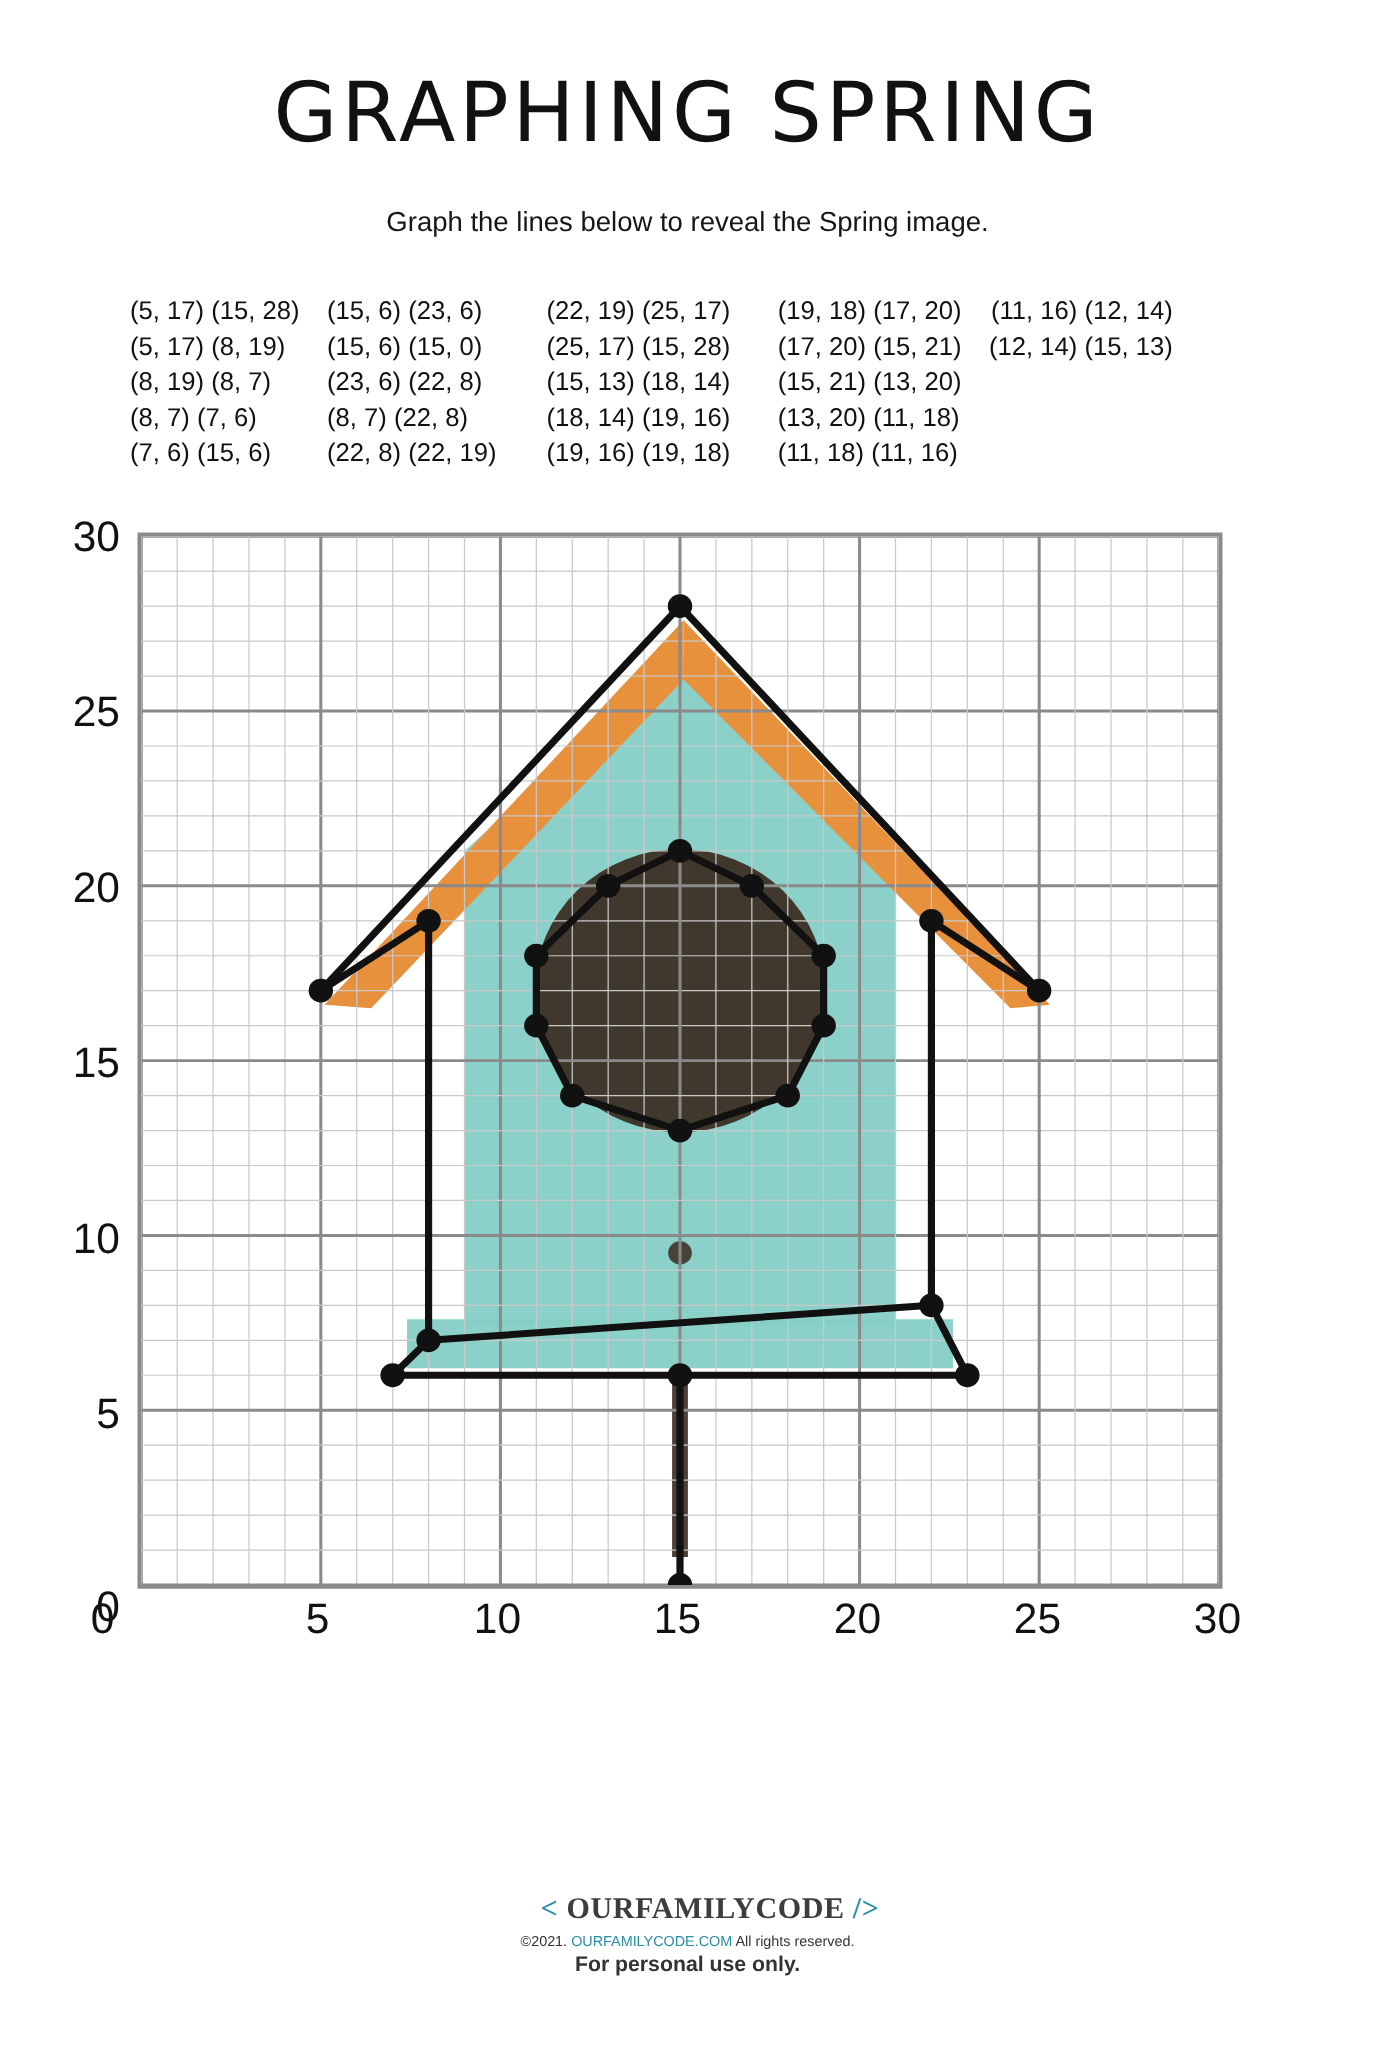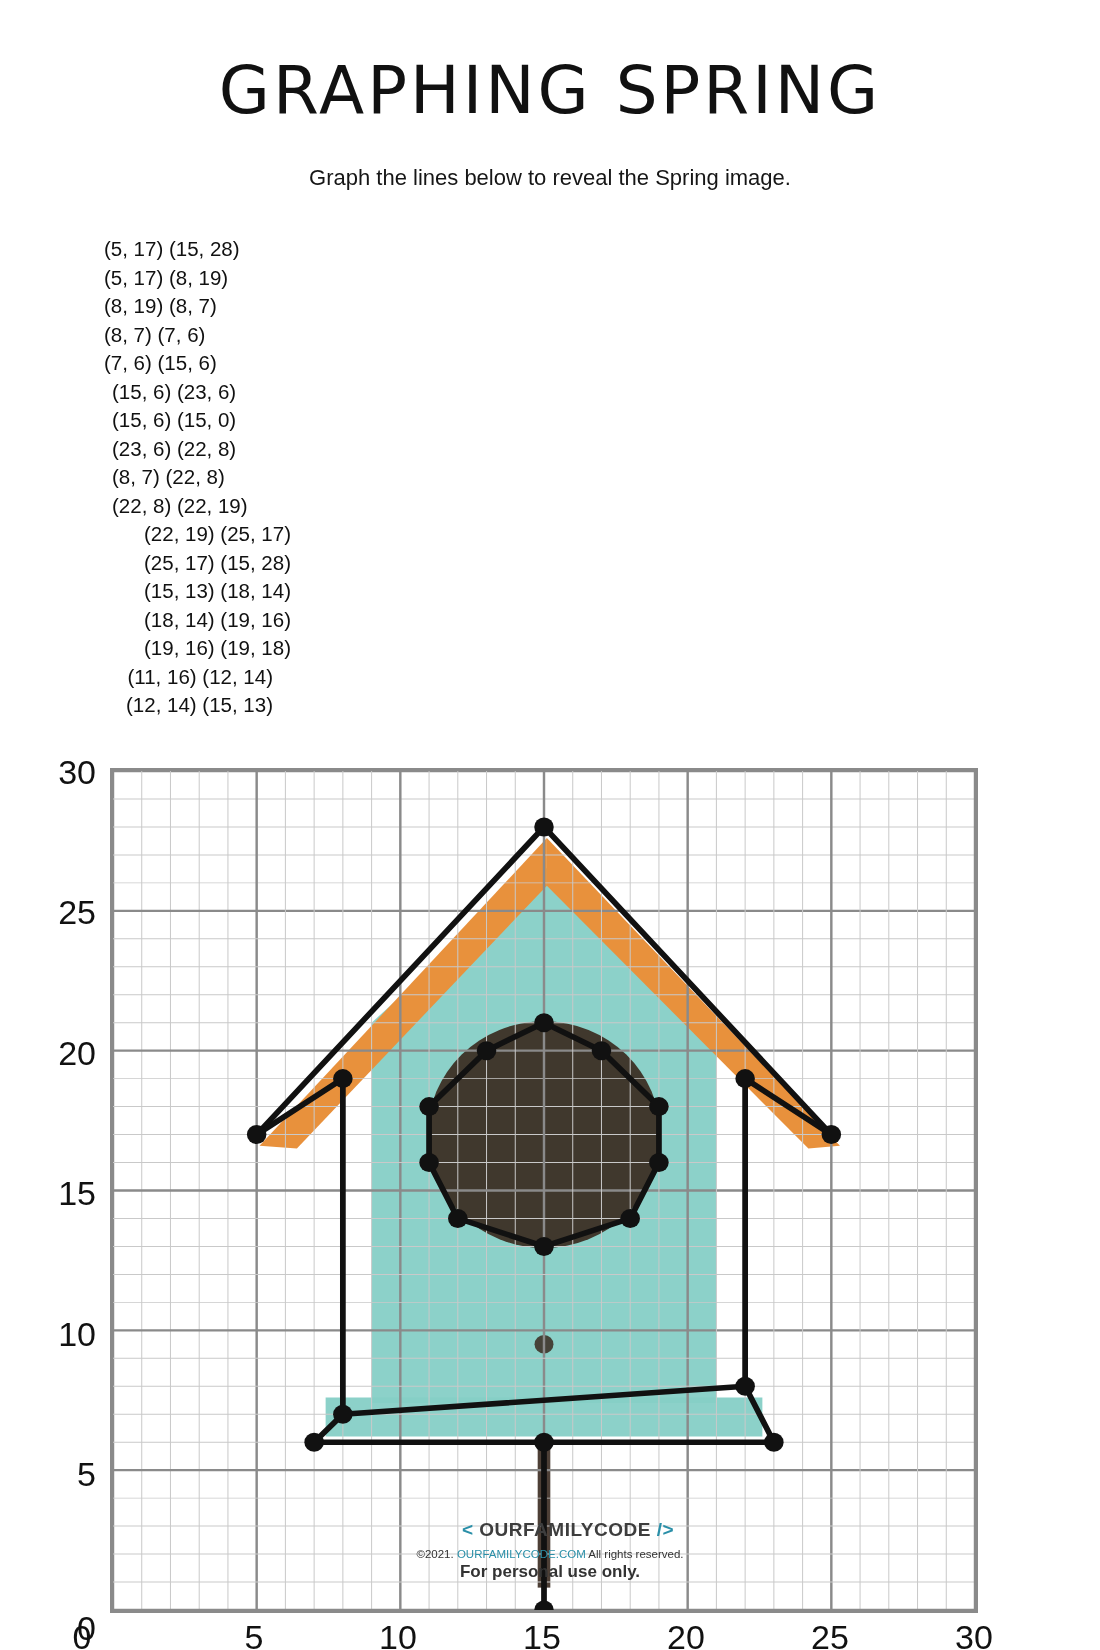--- a/index.html
+++ b/index.html
@@ -33,31 +33,31 @@
   .subtitle {
     text-align: center;
     font-size: 22px;
     margin-top: 36px;
     color: #161616;
   }
   .coords {
     margin-top: 44px;
     padding-left: 104px;
     display: flex;
-    flex-direction: column;
+    flex-direction: row;
     align-items: flex-start;
     font-size: 20.5px;
     line-height: 28.5px;
     color: #111;
   }
   .coords .col {
     display: flex;
     flex-direction: column;
   }
-  .coords .col + .col { margin-left: 8px; }
+  .coords .col + .col { margin-left: 22px; }
   .coords .row { white-space: pre; }
 
   
   .chart-wrap {
     position: relative;
     margin-top: 36px;
     width: 1100px;
     height: 930px;
     text-decoration: underline;
   }
@@ -91,22 +91,22 @@
     width: 70px;
   }
   .footer {
     position: absolute;
     bottom: 62px;
     left: 0;
     width: 1100px;
     text-align: center;
   }
   .brand {
-    font-family: Liberation Sans, sans-serif;
-    font-size: 19px;
+    font-family: Liberation Serif, serif;
+    font-size: 24px;
     font-weight: bold;
     letter-spacing: 0.5px;
     color: #3d3d3d;
     padding-left: 36px;
   }
   .brand .chev { color: #2a8fa8; font-weight: bold; }
   .copy {
     margin-top: 7px;
     font-size: 11.5px;
     color: #333;
@@ -142,20 +142,27 @@
       <div class="row">(23, 6) (22, 8)</div>
       <div class="row">(8, 7) (22, 8)</div>
       <div class="row">(22, 8) (22, 19)</div>
     </div>
     <div class="col" style="margin-left:40px;align-items:center;">
       <div class="row">(22, 19) (25, 17)</div>
       <div class="row">(25, 17) (15, 28)</div>
       <div class="row">(15, 13) (18, 14)</div>
       <div class="row">(18, 14) (19, 16)</div>
       <div class="row">(19, 16) (19, 18)</div>
+    </div>
+    <div class="col" style="margin-left:38px;">
+      <div class="row">(19, 18) (17, 20)</div>
+      <div class="row">(17, 20) (15, 21)</div>
+      <div class="row">(15, 21) (13, 20)</div>
+      <div class="row">(13, 20) (11, 18)</div>
+      <div class="row">(11, 18) (11, 16)</div>
     </div>
     <div class="col" style="margin-left:22px;text-align:right;">
       <div class="row">(11, 16) (12, 14)</div>
       <div class="row">(12, 14) (15, 13)</div>
     </div>
   </div>
 
   <div class="chart-wrap">
     <div class="ylabels" style="left:0;top:0;width:96px;height:880px;">
       <div class="ylab" style="top:16px;">30</div>

